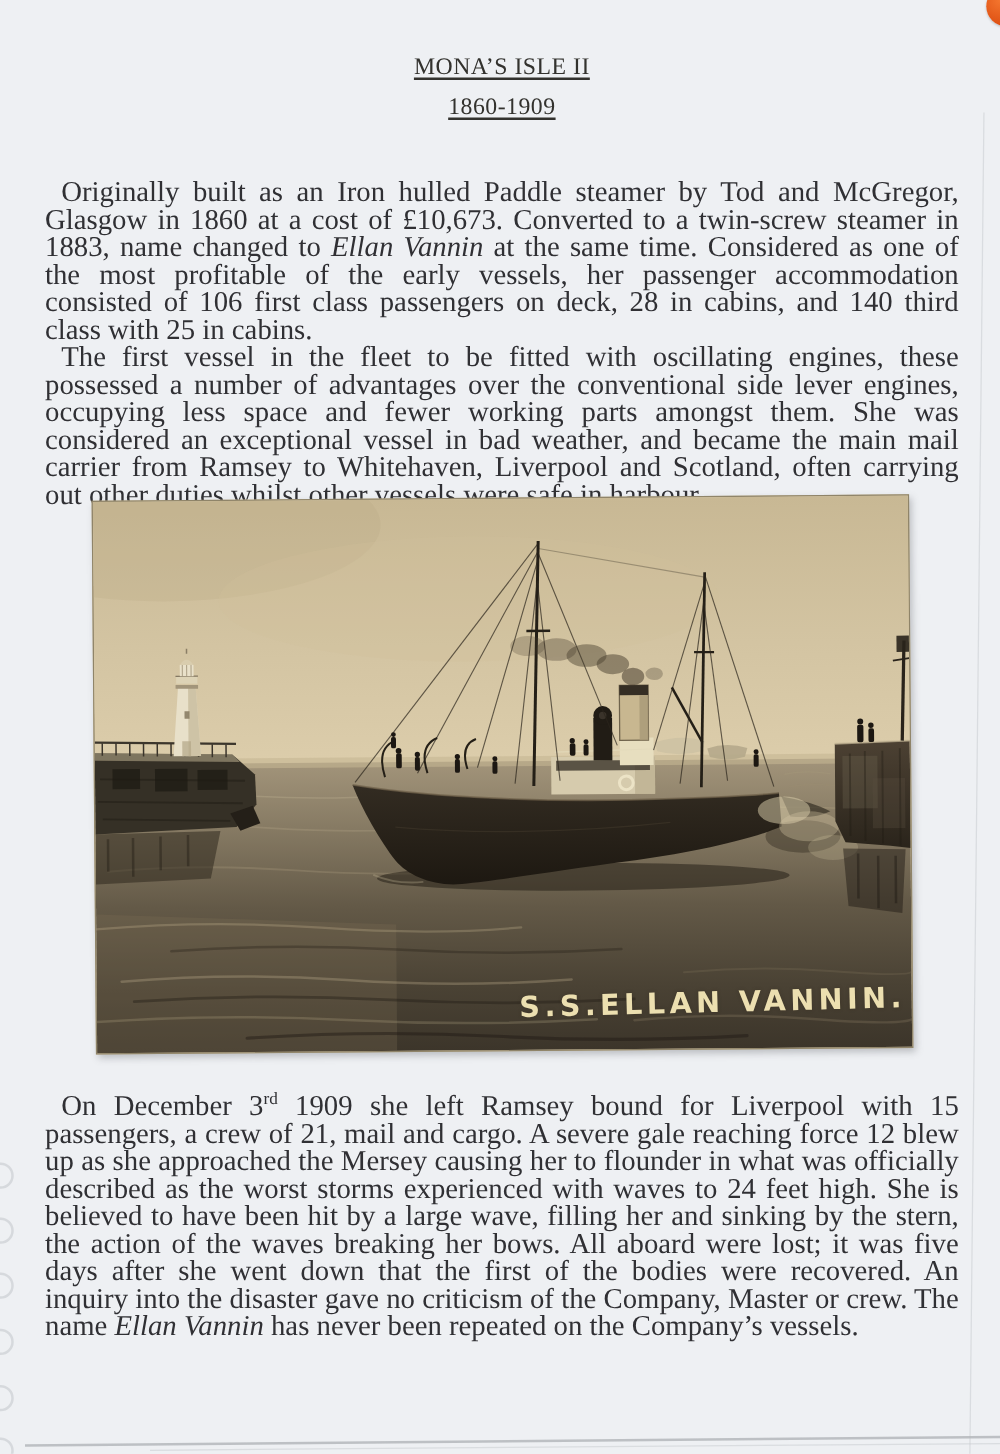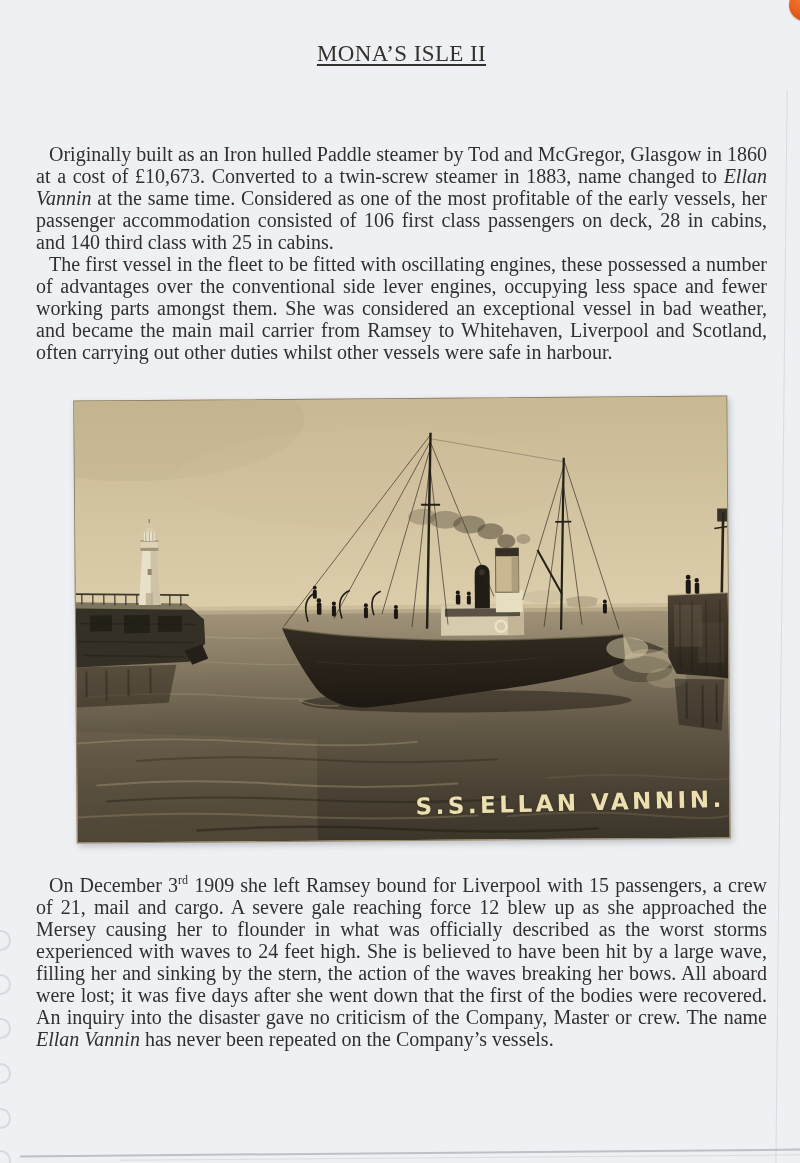--- a/index.html
+++ b/index.html
@@ -38,32 +38,32 @@
     background:#b4b7bb; transform:rotate(-0.5deg); opacity:.85;
   }
   .bottom-edge2 {
     position:absolute; left:120px; top:1157px; width:690px; height:1px;
     background:#c6c9cd; transform:rotate(-0.45deg); opacity:.5;
   }
 
   
   .title-block {
     position:absolute; left:36px; top:38px; width:731px;
-    text-align:center; font-size:23px; line-height:32px;
+    text-align:center; font-size:19px; line-height:32px;
     letter-spacing:.4px; color:#33322e;
   }
   .title-line span {
     text-decoration:underline; text-underline-offset:3px;
     text-decoration-thickness:1.5px;
   }
   .text-col { position:absolute; left:36px; width:731px; }
   .text-top { top:143px; }
   .text-bottom { top:874px; }
   p.body {
-    margin:0; font-size:20px; line-height:22px;
+    margin:0; font-size:23px; line-height:22px;
     text-align:justify; text-indent:13px;
     color:var(--ink,#303034);
   }
   p.body .it  { font-style:italic; }
   p.body .sup { vertical-align:super; font-size:.6em; line-height:0; }
 
   
   .photo {
     position:absolute; left:75px; top:398px; width:652px; height:441px;
     background:var(--photo-sky,#d2c3a1);
@@ -95,20 +95,21 @@
   <div class="ring" style="top:974px"></div>
   <div class="ring" style="top:1018px"></div>
   <div class="ring" style="top:1063px"></div>
   <div class="ring" style="top:1108px"></div>
   <div class="ring" style="top:1150px"></div>
 
   <div class="sticker"></div>
 
   <div class="title-block">
     <div class="title-line"><span>MONA’S ISLE II</span></div>
+    <div class="title-line"><span>1860-1909</span></div>
   </div>
 
   <div class="text-col text-top">
       <p class="body"><span>Originally built as an Iron hulled Paddle steamer by Tod and McGregor, Glasgow in 1860 at a cost of £10,673. Converted to a twin-screw steamer in 1883, name changed to </span><span class="it">Ellan Vannin</span><span> at the same time. Considered as one of the most profitable of the early vessels, her passenger accommodation consisted of 106 first class passengers on deck, 28 in cabins, and 140 third class with 25 in cabins.</span></p>
       <p class="body"><span>The first vessel in the fleet to be fitted with oscillating engines, these possessed a number of advantages over the conventional side lever engines, occupying less space and fewer working parts amongst them. She was considered an exceptional vessel in bad weather, and became the main mail carrier from Ramsey to Whitehaven, Liverpool and Scotland, often carrying out other duties whilst other vessels were safe in harbour.</span></p>
     </div>
 
   <div class="photo">
     <svg viewBox="0 0 652 441" preserveAspectRatio="none">
       <defs>

